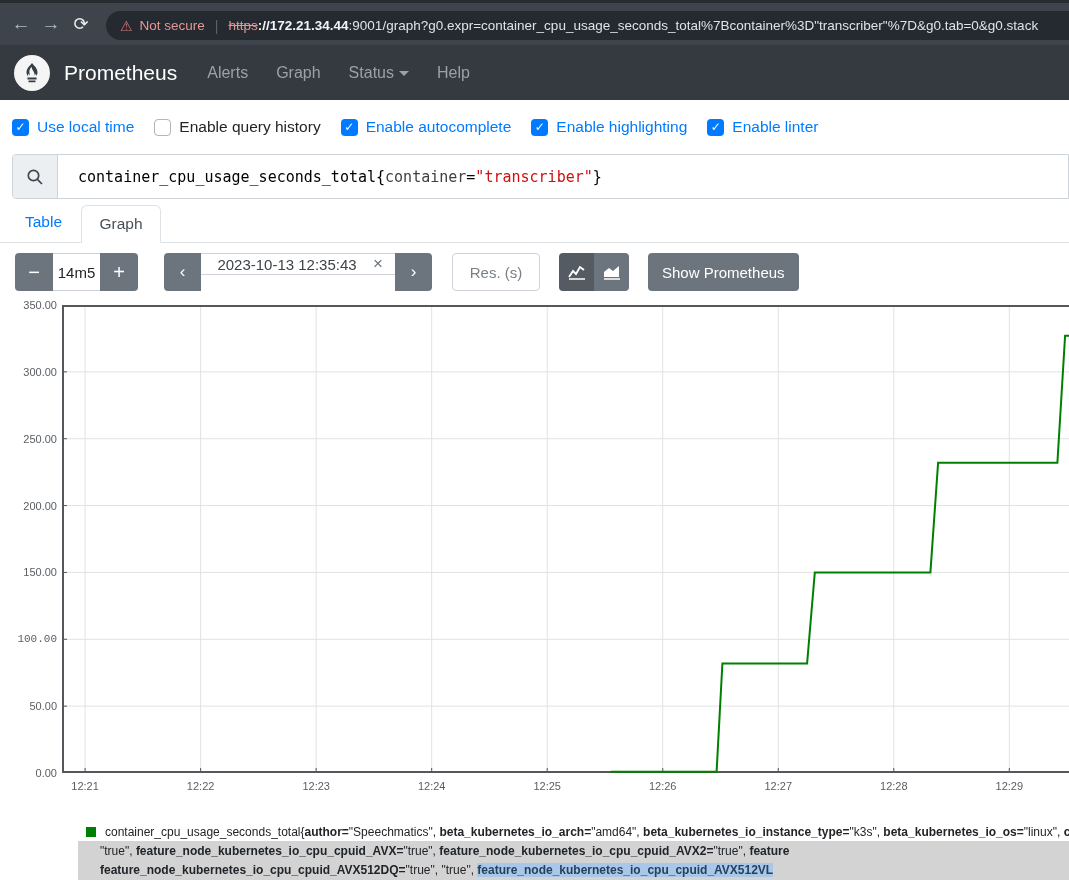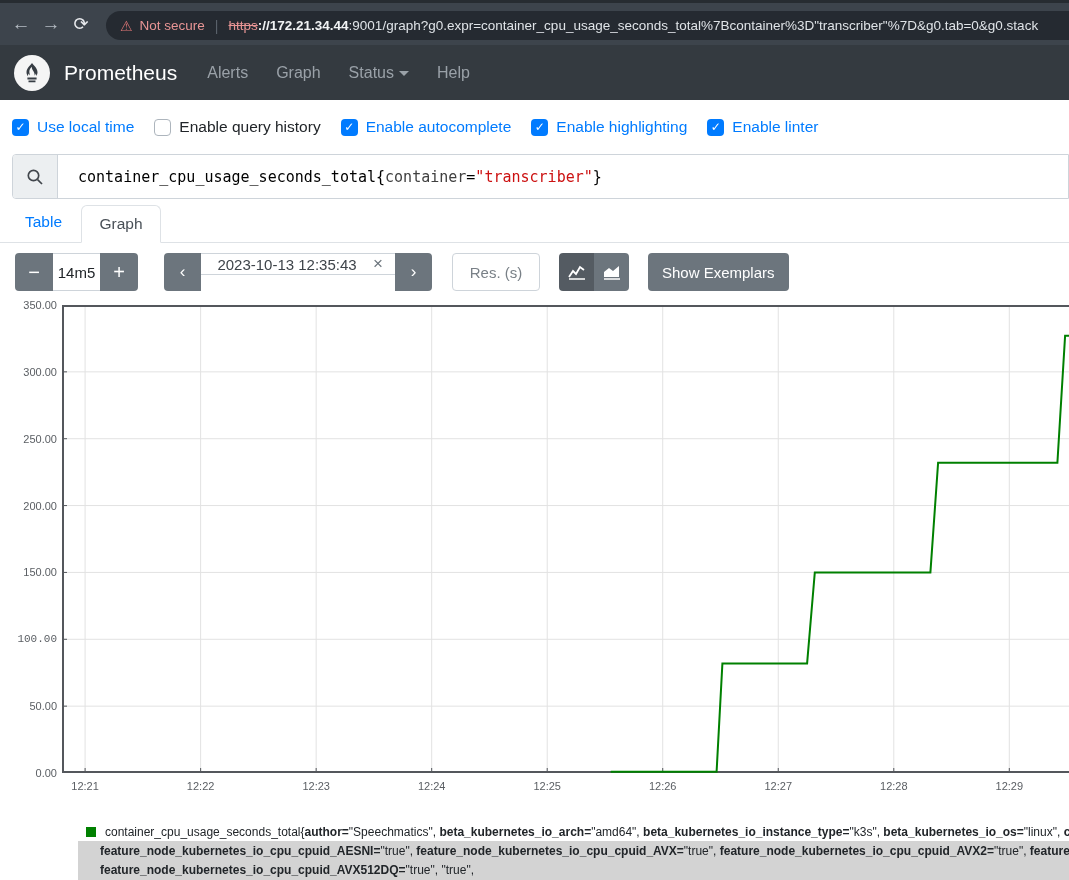--- a/index.html
+++ b/index.html
@@ -199,21 +199,21 @@
         <line x1="1" y1="15" x2="17" y2="15" stroke="#fff" stroke-width="1.5"></line>
       </svg>
     </button>
     <button class="ctl-btn icon-btn">
       <svg width="18" height="16" viewBox="0 0 18 16">
         <path d="M1,13 L1,8 L6,4 L10,7 L16,2 L16,13 Z" fill="#fff"></path>
         <line x1="1" y1="15" x2="17" y2="15" stroke="#fff" stroke-width="1.5"></line>
       </svg>
     </button>
   </div>
-  <button class="ctl-btn" id="show-exemplars-button">Show Exemplars</button>
+  <button class="ctl-btn" id="show-exemplars-button">Show Prometheus</button>
 </div>
 
 <div id="y-axis-labels">
     <div class="ytick-label" style="top: 767px;">0.00</div>
     <div class="ytick-label" style="top: 700.143px;">50.00</div>
     <div class="ytick-label" style="top: 633.286px; font-family: Liberation Mono, monospace;">100.00</div>
     <div class="ytick-label" style="top: 566.429px;">150.00</div>
     <div class="ytick-label" style="top: 499.571px;">200.00</div>
     <div class="ytick-label" style="top: 432.714px;">250.00</div>
     <div class="ytick-label" style="top: 365.857px;">300.00</div>
@@ -266,15 +266,15 @@
     <div class="xtick-label" style="left: 409.683px;">12:24</div>
     <div class="xtick-label" style="left: 525.208px;">12:25</div>
     <div class="xtick-label" style="left: 640.734px;">12:26</div>
     <div class="xtick-label" style="left: 756.26px;">12:27</div>
     <div class="xtick-label" style="left: 871.786px;">12:28</div>
     <div class="xtick-label" style="left: 987.312px;">12:29</div>
   </div>
 
 <div id="legend-block">
     <div class="leg-line"><span id="legend-swatch" style="background: rgb(0, 128, 0);"></span><span class="">container_cpu_usage_seconds_total{</span><span class="b">author=</span><span class="">"Speechmatics", </span><span class="b">beta_kubernetes_io_arch=</span><span class="">"amd64", </span><span class="b">beta_kubernetes_io_instance_type=</span><span class="">"k3s", </span><span class="b">beta_kubernetes_io_os=</span><span class="">"linux", </span><span class="b">co</span></div>
-    <div class="leg-line gray"><span class="b">feature_node_kubernetes_io_cpu_cpuid_AESNI=</span><span class="">"true", </span><span class="b">feature_node_kubernetes_io_cpu_cpuid_AVX=</span><span class="">"true", </span><span class="b">feature_node_kubernetes_io_cpu_cpuid_AVX2=</span><span class="">"true", </span><span class="b">feature</span></div>
-    <div class="leg-line gray"><span class="b">feature_node_kubernetes_io_cpu_cpuid_AVX512DQ=</span><span class="">"true", </span><span class="">"true", </span></div>
+    <div class="leg-line gray"><span class="">"true", </span><span class="b">feature_node_kubernetes_io_cpu_cpuid_AVX=</span><span class="">"true", </span><span class="b">feature_node_kubernetes_io_cpu_cpuid_AVX2=</span><span class="">"true", </span><span class="b">feature</span></div>
+    <div class="leg-line gray"><span class="b">feature_node_kubernetes_io_cpu_cpuid_AVX512DQ=</span><span class="">"true", </span><span class="">"true", </span><span class="b sel">feature_node_kubernetes_io_cpu_cpuid_AVX512VL</span></div>
   </div>
 
 </body></html>

